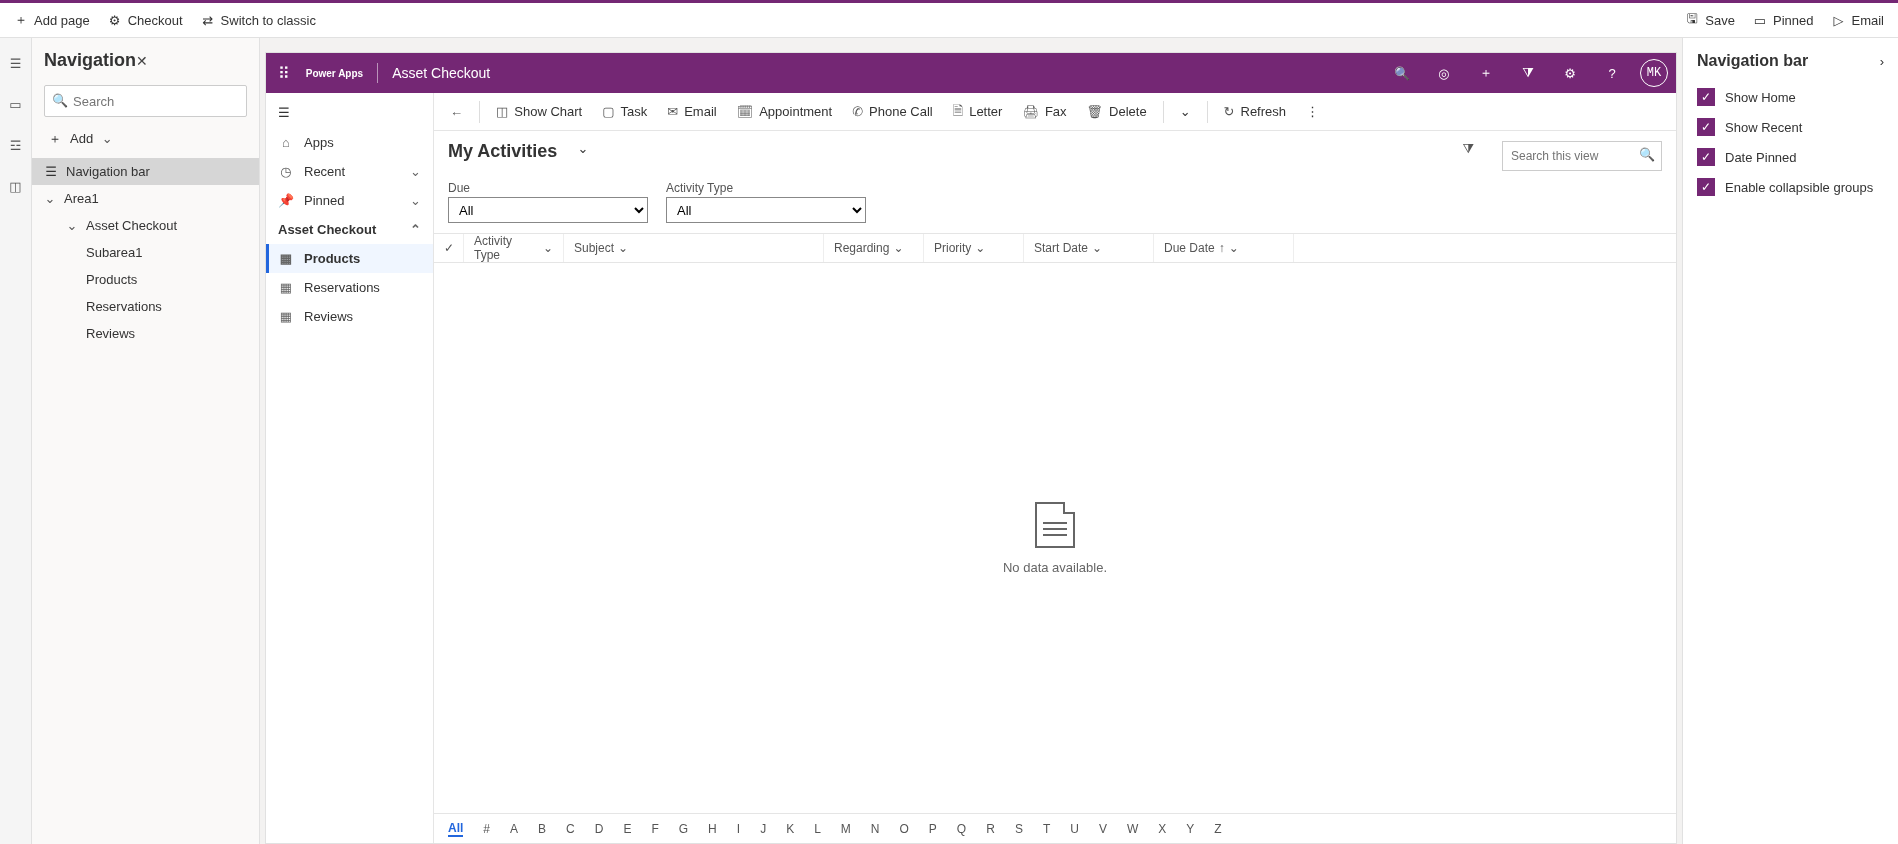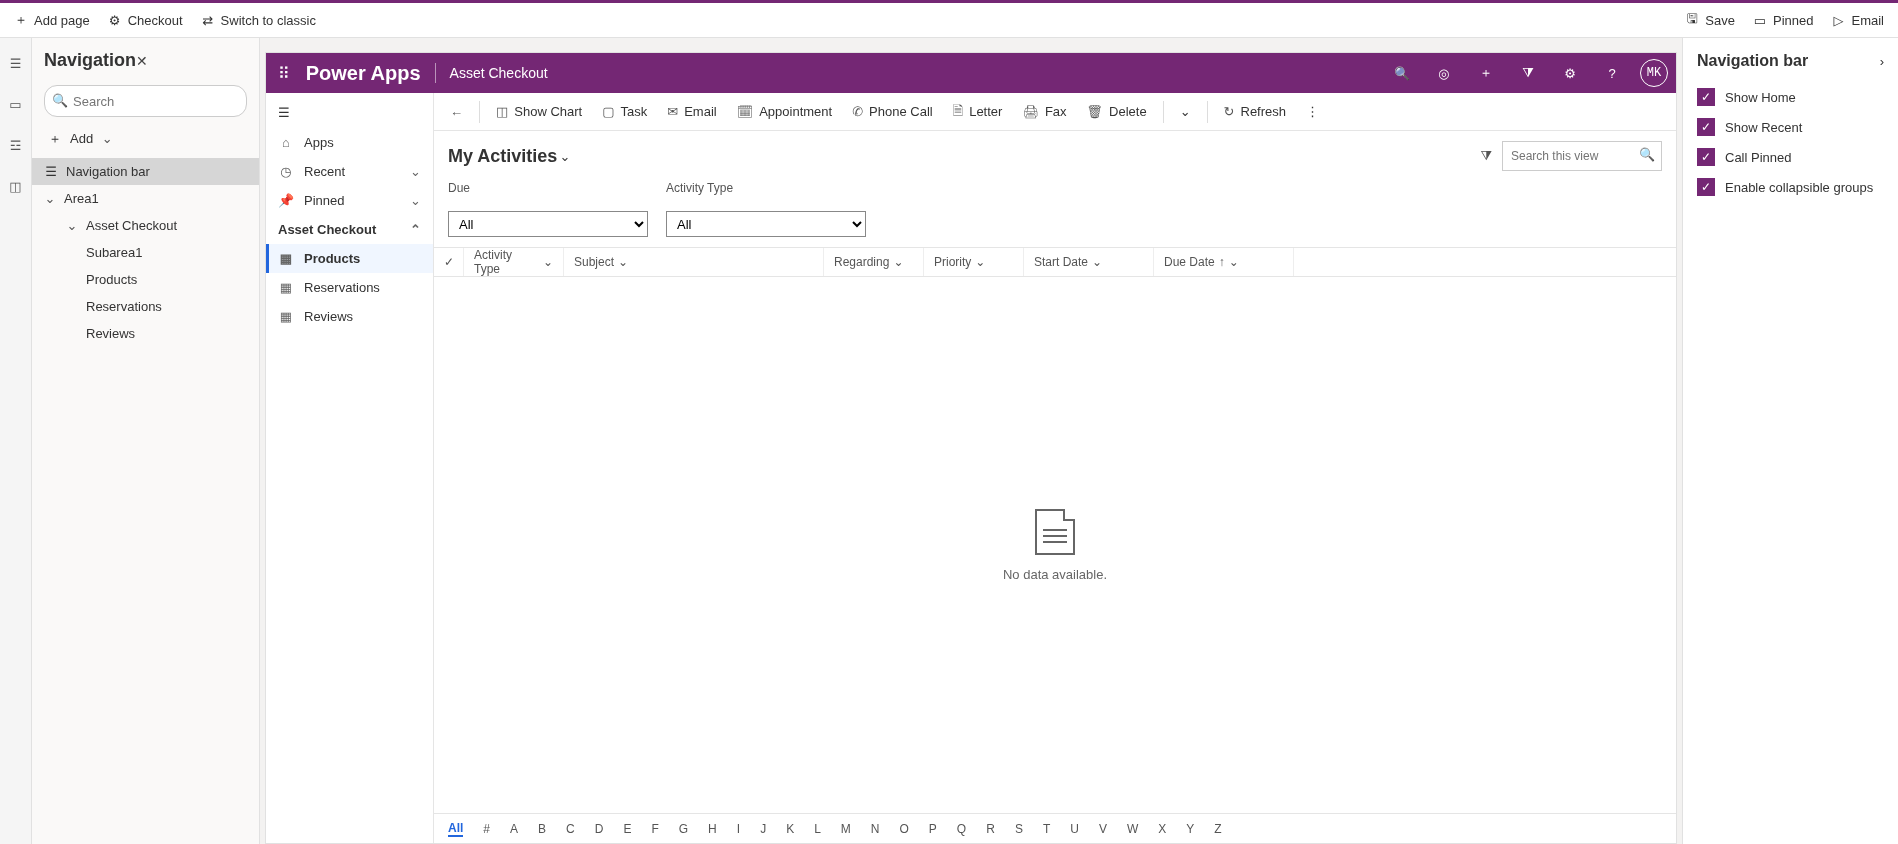--- a/index.html
+++ b/index.html
@@ -15,38 +15,38 @@
 
 .rail { width: 32px; background: #f5f5f5; border-right: 1px solid #e1e1e1; display: flex; flex-direction: column; align-items:center; padding-top: 18px; gap: 26px;}
 .rail-btn { cursor: pointer; color: #555;}
 
 
 .nav-panel { width: 228px; background: #faf9f8; border-right: 1px solid #e1e1e1; display: flex; flex-direction: column; }
 .nav-header { display: flex; align-items: center; justify-content: flex-start; padding: 12px 12px 8px 12px;}
 .nav-title { font-size: 18px; font-weight: 600; }
 .close-x { cursor: pointer; font-size: 14px; color:#444;}
 .nav-search { margin: 6px 12px; position: relative;}
-.nav-search input { width: 100%; height: 32px; border: 1px solid #ccc; border-radius: 13px; padding: 0 8px 0 28px; font-size: 13px; background:#fff;}
+.nav-search input { width: 100%; height: 32px; border: 1px solid #ccc; border-radius: 2px; padding: 0 8px 0 28px; font-size: 13px; background:#fff;}
 .nav-search .sicon { position:absolute; left:8px; top:8px; color:#888;}
 .nav-add { display:flex; align-items:center; gap:8px; padding: 8px 16px; cursor:pointer;}
 .nav-tree { padding-top:4px; }
 .tree-row { display:flex; align-items:center; gap:8px; padding: 6px 12px; cursor:pointer; font-size: 13px; }
 .tree-row.sel { background: #d6d6d6; }
 .tree-row .indent1 { width: 14px; }
 .tree-row .indent2 { width: 34px; }
 .chev { width:12px; display:inline-block; text-align:center; color:#555;}
 
 
 .canvas { flex:1; background:#f3f2f1; padding: 14px 0 0 0; overflow:hidden;}
 .preview { margin: 0 auto; width: calc(100% - 10px); background:#fff; border:1px solid #e1e1e1; height: calc(100% - 0px); display:flex; flex-direction:column;}
 
 
 .pa-header { height: 40px; background: #742774; color: #fff; display:flex; align-items:center; padding: 0 8px; gap: 14px;}
 .waffle { font-size:16px; letter-spacing:-2px; cursor:pointer; padding:0 4px;}
-.pa-brand { font-weight:600; font-size:20px;}
+.pa-brand { font-weight:600; font-size:10px;}
 .pa-sep { width:1px; height:20px; background: rgba(255,255,255,0.5);}
 .pa-sub { font-size:14px;}
 .pa-header .spacer { flex:1;}
 .pa-icon { width:28px; height:28px; display:flex; align-items:center; justify-content:center; cursor:pointer; border-radius:50%;}
 .pa-avatar { border:1px solid #fff; font-size:12px;font-family:Liberation Mono, monospace;}
 
 .preview-body { flex:1; display:flex; overflow:hidden;}
 
 
 .pnav { width: 168px; border-right:1px solid #e5e5e5; background:#fff; padding-top:4px;}
@@ -59,28 +59,28 @@
 
 
 .cmdbar { height:38px; border-bottom:1px solid #e5e5e5; display:flex; align-items:center; padding: 0 8px; gap:4px; background:#fff;}
 .cmdbar .sep { width:1px; height:22px; background:#ddd; margin:0 4px;}
 .cmd { display:flex; align-items:center; gap:6px; padding: 4px 8px; cursor:pointer; font-size:13px; color:#333;}
 .cmd .ci { color:#555;}
 .cmdbar .more { padding:4px 8px; cursor:pointer;}
 
 
 .main { flex:1; display:flex; flex-direction:column; background:#fff; overflow:hidden;}
-.view-head { display:flex; align-items:center; padding: 10px 14px 6px; gap: 2px;}
+.view-head { display:flex; align-items:flex-start; padding: 10px 14px 6px; gap: 20px;}
 .view-title { font-size:18px; font-weight:600;}
 .view-head .spacer { flex:1;}
 .search-view { position:relative; }
 .search-view input { width: 160px; height:30px; border:1px solid #ccc; padding:0 28px 0 8px; font-size:12px;}
 .search-view .go { position:absolute; right:6px; top:6px; cursor:pointer; color:#555;}
 .filters { display:flex; gap: 18px; padding: 4px 14px 10px;}
-.filter { display:flex; flex-direction:column; gap:16px; }
+.filter { display:flex; flex-direction:column; gap:2px; }
 .filter label { font-size:12px; color:#555;}
 .filter select { width:200px; height:26px; border:1px solid #888; padding:0 6px; background:#fff; font-size:13px;}
 
 .grid-head { border-top:1px solid #e5e5e5; border-bottom:1px solid #e5e5e5; height:30px; display:flex; align-items:center; font-size:12px; color:#555;}
 .gh-cell { padding:0 10px; border-right:1px solid #eee; display:flex; align-items:center; gap:4px; height:100%; cursor:pointer;}
 .grid-empty { flex:1; display:flex; flex-direction:column; align-items:center; justify-content:center; color:#666; gap:12px;}
 .doc-icon { width:40px; height:46px; border:2px solid #666; position:relative;}
 .doc-icon::before { content:""; position:absolute; top:-2px; right:-2px; width:10px; height:10px; background:#fff; border-left:2px solid #666; border-bottom:2px solid #666;}
 .doc-lines { position:absolute; left:6px; right:6px; top:18px;}
 .doc-lines div { height:2px; background:#666; margin-bottom:4px;}
@@ -394,21 +394,21 @@
     <div class="rchk">
       <div class="cbox">✓</div>
       <span>Show Home</span>
     </div>
     <div class="rchk">
       <div class="cbox">✓</div>
       <span>Show Recent</span>
     </div>
     <div class="rchk">
       <div class="cbox">✓</div>
-      <span>Call Pinned</span>
+      <span>Date Pinned</span>
     </div>
     <div class="rchk">
       <div class="cbox">✓</div>
       <span>Enable collapsible groups</span>
     </div>
   </div>
 
 </div>
 
 </body></html>

